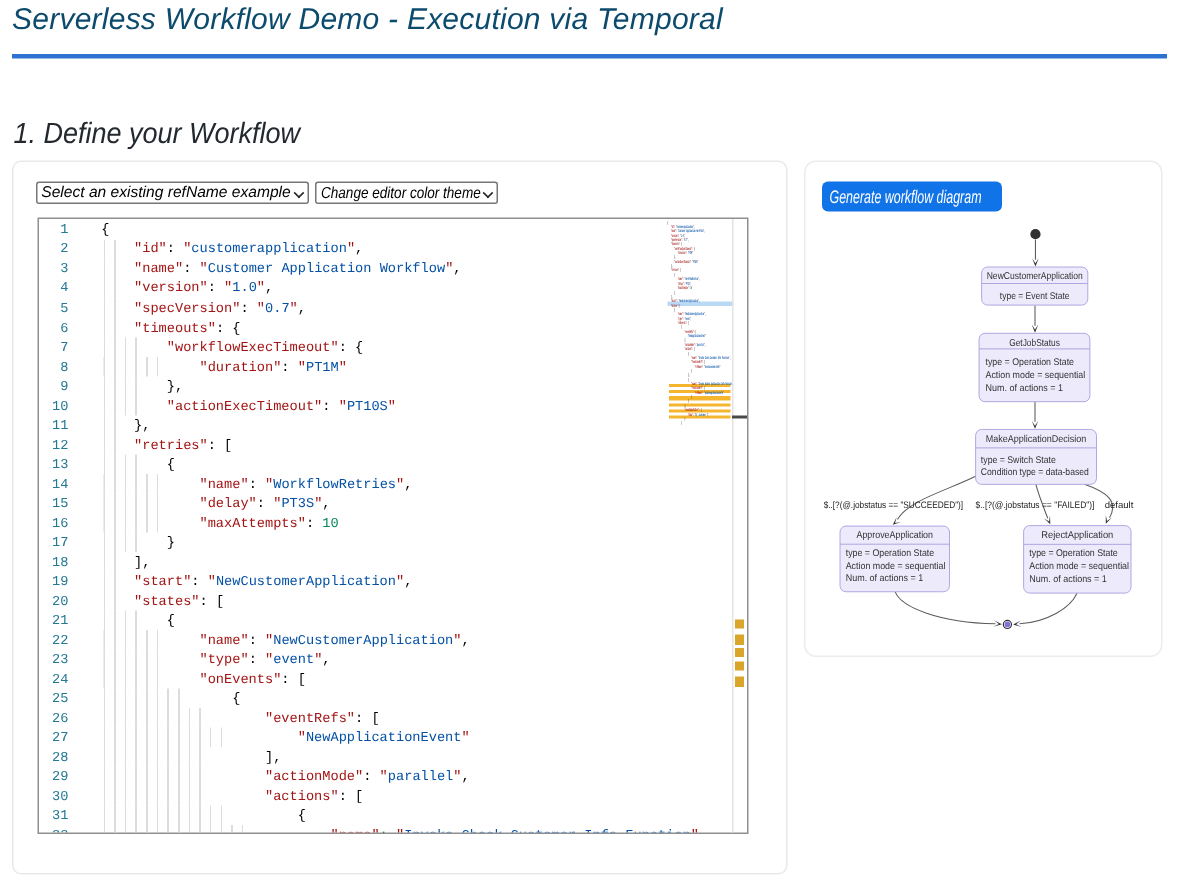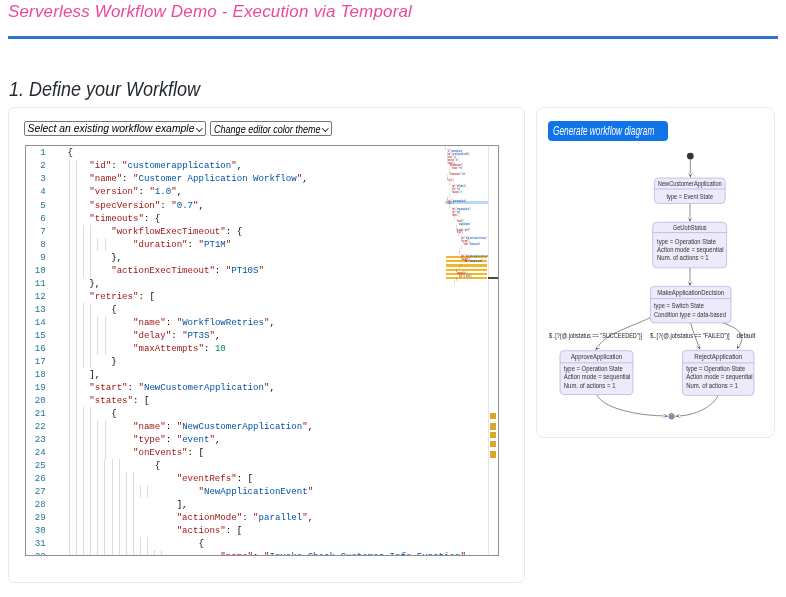--- a/index.html
+++ b/index.html
@@ -1,18 +1,18 @@
 <!DOCTYPE html>
 <html><head>
 <meta charset="utf-8">
 <style>
 * { margin:0; padding:0; box-sizing:border-box; }
 html,body { width:786px; height:597px; background:#fff; font-family:"Liberation Sans", sans-serif; position:relative; overflow:hidden; }
 .abs { position:absolute; }
-h1 { position:absolute; left:8px; top:2px; font-size:17px; font-weight:400; font-style:italic; color:#ec4899; letter-spacing:0.16px; }
+h1 { position:absolute; left:8px; top:2px; font-size:20px; font-weight:400; font-style:italic; color:#0c4a6e; letter-spacing:0.16px; }
 .hr { position:absolute; left:8px; top:36.2px; width:770px; height:2.6px; background:#2d72d2; }
 h2 { position:absolute; left:9px; top:77.7px; font-size:19.5px; font-weight:400; font-style:italic; color:#23292f; white-space:nowrap; transform:scaleX(0.923); transform-origin:0 0; }
 .cardL { position:absolute; left:8px; top:107px; width:517px; height:476px; border:1px solid #e9e9e9; border-radius:6px; background:#fff; }
 .cardR { position:absolute; left:535.9px; top:106.8px; width:239.6px; height:331.4px; border:1px solid #ececec; border-radius:8px; background:#fff; }
 select.dd { position:absolute; appearance:none; -webkit-appearance:none; font-family:"Liberation Sans", sans-serif; font-style:italic; font-size:10.6px; color:#000; background:#fff; border:1px solid #767676; border-radius:2px; padding:0 0 0 3px; height:15.1px; }
 .chev { position:absolute; width:4.6px; height:4.6px; border-right:1.1px solid #222; border-bottom:1.1px solid #222; transform:rotate(45deg); }
 .btn { position:absolute; left:547.5px; top:121px; width:120.2px; height:20px; background:#1173e8; border-radius:4px; color:#fff; font-style:italic; overflow:hidden;padding-left:48px; }
 .btn span { position:absolute; left:5.7px; top:2.9px; font-size:12.2px; white-space:nowrap; transform:scaleX(0.68); transform-origin:0 0; }
 .editor { position:absolute; left:24.5px; top:145.0px; width:474.0px; height:411.0px; border:1px solid #8f8f8f; background:#fff; overflow:hidden; }
 .editor pre { position:absolute; font-family:"Liberation Mono", monospace; font-size:9.1px; line-height:13.03px; white-space:pre; }
@@ -28,21 +28,21 @@
 .msel { position:absolute; left:419.5px; top:55.3px; width:44px; height:2.6px; background:#b9d9f5; }
 </style>
 </head>
 <body>
 <h1>Serverless Workflow Demo - Execution via Temporal</h1>
 <div class="hr"></div>
 <h2>1. Define your Workflow</h2>
 <div class="cardL"></div>
 <div class="cardR"></div>
 <select class="dd" style="left:24px; top:120.6px; width:181.5px"></select>
-<div class="abs" style="left:27.5px;top:122.6px;font-style:italic;font-size:10.4px;white-space:nowrap">Select an existing workflow example</div>
+<div class="abs" style="left:27.5px;top:122.6px;font-style:italic;font-size:10.4px;white-space:nowrap">Select an existing refName example</div>
 <div class="chev" style="left:196.5px;top:126px"></div>
 <select class="dd" style="left:210px; top:120.6px; width:122px"></select>
 <div class="abs" style="left:213.5px;top:122.6px;font-style:italic;font-size:10.6px;white-space:nowrap;transform:scaleX(0.853);transform-origin:0 0">Change editor color theme</div>
 <div class="chev" style="left:323px;top:126px"></div>
 <div class="btn">
     <span>Generate workflow diagram</span>
   </div>
 <div class="editor">
 <pre class="gut"><div>1</div><div>2</div><div>3</div><div>4</div><div>5</div><div>6</div><div>7</div><div>8</div><div>9</div><div>10</div><div>11</div><div>12</div><div>13</div><div>14</div><div>15</div><div>16</div><div>17</div><div>18</div><div>19</div><div>20</div><div>21</div><div>22</div><div>23</div><div>24</div><div>25</div><div>26</div><div>27</div><div>28</div><div>29</div><div>30</div><div>31</div><div>32</div></pre>
 <pre class="code"><div>{</div><div>    <span class="k">"id"</span>: <span class="k">"</span><span class="v">customerapplication</span><span class="k">"</span>,</div><div>    <span class="k">"name"</span>: <span class="k">"</span><span class="v">Customer Application Workflow</span><span class="k">"</span>,</div><div>    <span class="k">"version"</span>: <span class="k">"</span><span class="v">1.0</span><span class="k">"</span>,</div><div>    <span class="k">"specVersion"</span>: <span class="k">"</span><span class="v">0.7</span><span class="k">"</span>,</div><div>    <span class="k">"timeouts"</span>: {</div><div>        <span class="k">"workflowExecTimeout"</span>: {</div><div>            <span class="k">"duration"</span>: <span class="k">"</span><span class="v">PT1M</span><span class="k">"</span></div><div>        },</div><div>        <span class="k">"actionExecTimeout"</span>: <span class="k">"</span><span class="v">PT10S</span><span class="k">"</span></div><div>    },</div><div>    <span class="k">"retries"</span>: [</div><div>        {</div><div>            <span class="k">"name"</span>: <span class="k">"</span><span class="v">WorkflowRetries</span><span class="k">"</span>,</div><div>            <span class="k">"delay"</span>: <span class="k">"</span><span class="v">PT3S</span><span class="k">"</span>,</div><div>            <span class="k">"maxAttempts"</span>: <span class="n">10</span></div><div>        }</div><div>    ],</div><div>    <span class="k">"start"</span>: <span class="k">"</span><span class="v">NewCustomerApplication</span><span class="k">"</span>,</div><div>    <span class="k">"states"</span>: [</div><div>        {</div><div>            <span class="k">"name"</span>: <span class="k">"</span><span class="v">NewCustomerApplication</span><span class="k">"</span>,</div><div>            <span class="k">"type"</span>: <span class="k">"</span><span class="v">event</span><span class="k">"</span>,</div><div>            <span class="k">"onEvents"</span>: [</div><div>                {</div><div>                    <span class="k">"eventRefs"</span>: [</div><div>                        <span class="k">"</span><span class="v">NewApplicationEvent</span><span class="k">"</span></div><div>                    ],</div><div>                    <span class="k">"actionMode"</span>: <span class="k">"</span><span class="v">parallel</span><span class="k">"</span>,</div><div>                    <span class="k">"actions"</span>: [</div><div>                        {</div><div>                            <span class="k">"name"</span>: <span class="k">"</span><span class="v">Invoke Check Customer Info Function</span><span class="k">"</span>,</div></pre>

